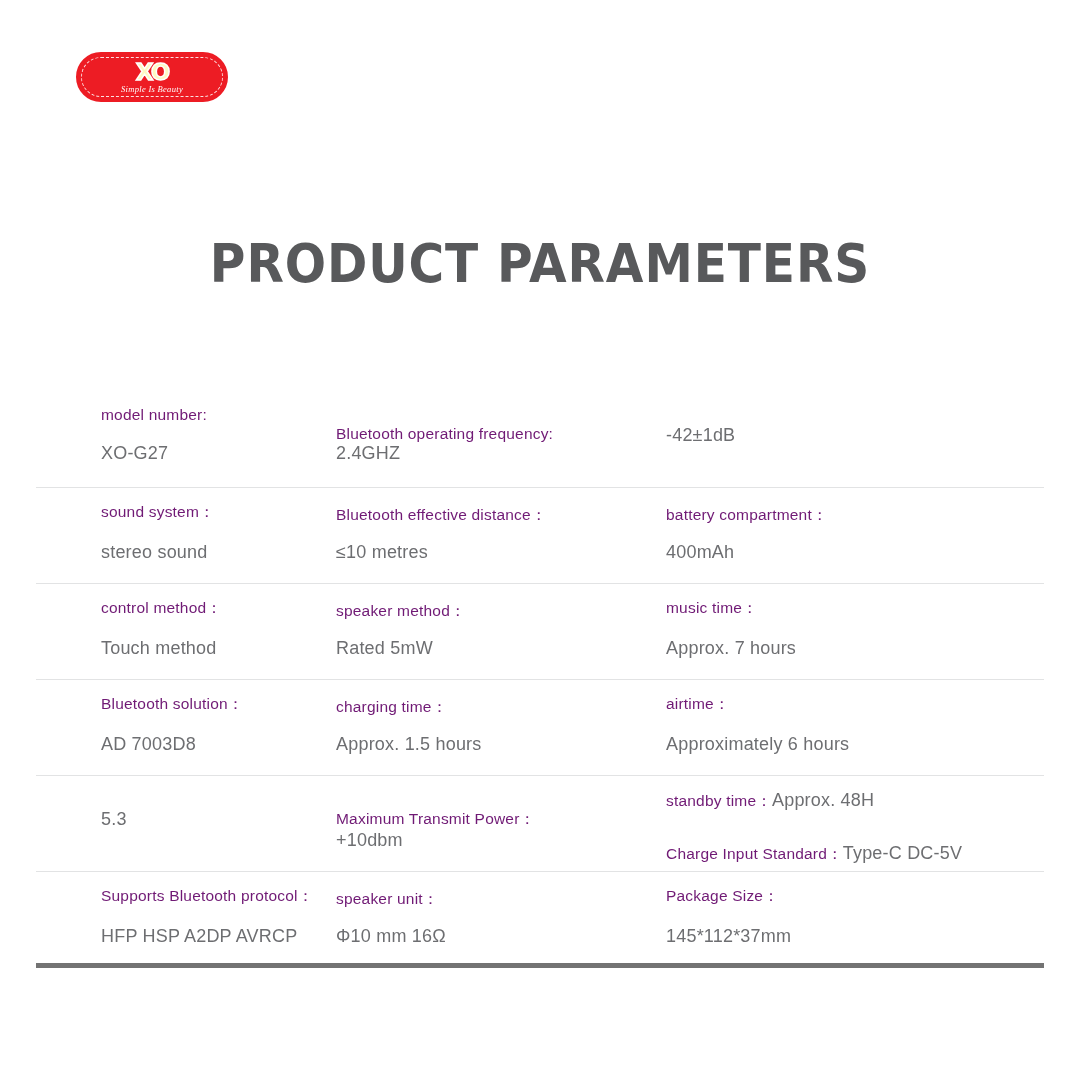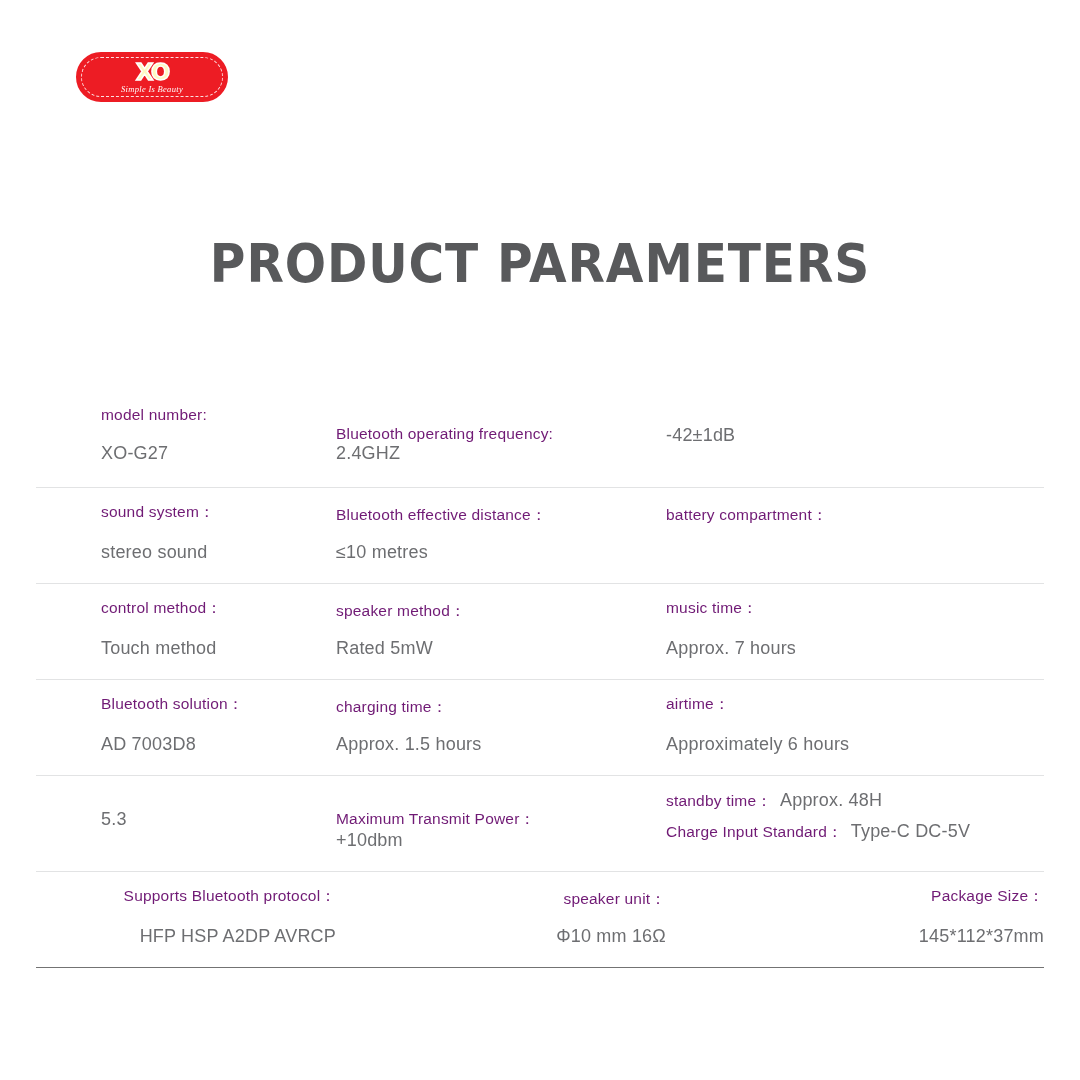--- a/index.html
+++ b/index.html
@@ -91,22 +91,21 @@
     width: 1008px;
   }
   .spec-row {
     display: flex;
     border-bottom: 1px solid #e2e3e4;
     box-sizing: border-box;
     height: 96px;
     padding-top: 17px;
   }
   .spec-row:last-child {
-    border-bottom: 1px solid #737373;
-    text-align: right;
+    border-bottom: 5px solid #737373;
   }
   .spec-cell {
     box-sizing: border-box;
     padding-left: 65px;
     position: relative;
   }
   .spec-cell.c1 { width: 300px; padding-left: 65px; }
   .spec-cell.c2 { width: 330px; padding-left: 0px; }
   .spec-cell.c3 { width: 378px; padding-left: 0px; }
 
@@ -120,29 +119,28 @@
     font-size: 18px;
     color: #6d6e71;
     margin-top: 16px;
     letter-spacing: 0.2px;
     white-space: nowrap;
   }
   
   .inline-pair {
     display: flex;
     align-items: baseline;
-    gap: 8px;
     white-space: nowrap;
     text-align: center;
   }
   .inline-pair .spec-value {
     margin-top: 0;
   }
   .stacked-second {
-    margin-top: 6px;
+    margin-top: 28px;
   }
 
   
   .nudge-up-3 { position: relative; top: -3px; }
   .nudge-dn-2 { position: relative; top: 16px; }
 </style>
 </head>
 <body>
 
 <div class="logo-wrap">
@@ -175,20 +173,21 @@
     <div class="spec-cell c1">
       <div class="spec-label nudge-up-3">sound system：</div>
       <div class="spec-value">stereo sound</div>
     </div>
     <div class="spec-cell c2">
       <div class="spec-label">Bluetooth effective distance：</div>
       <div class="spec-value">≤10 metres</div>
     </div>
     <div class="spec-cell c3">
       <div class="spec-label">battery compartment：</div>
+      <div class="spec-value">400mAh</div>
     </div>
   </div>
 
   <div class="spec-row">
     <div class="spec-cell c1">
       <div class="spec-label nudge-up-3">control method：</div>
       <div class="spec-value">Touch method</div>
     </div>
     <div class="spec-cell c2">
       <div class="spec-label">speaker method：</div>

